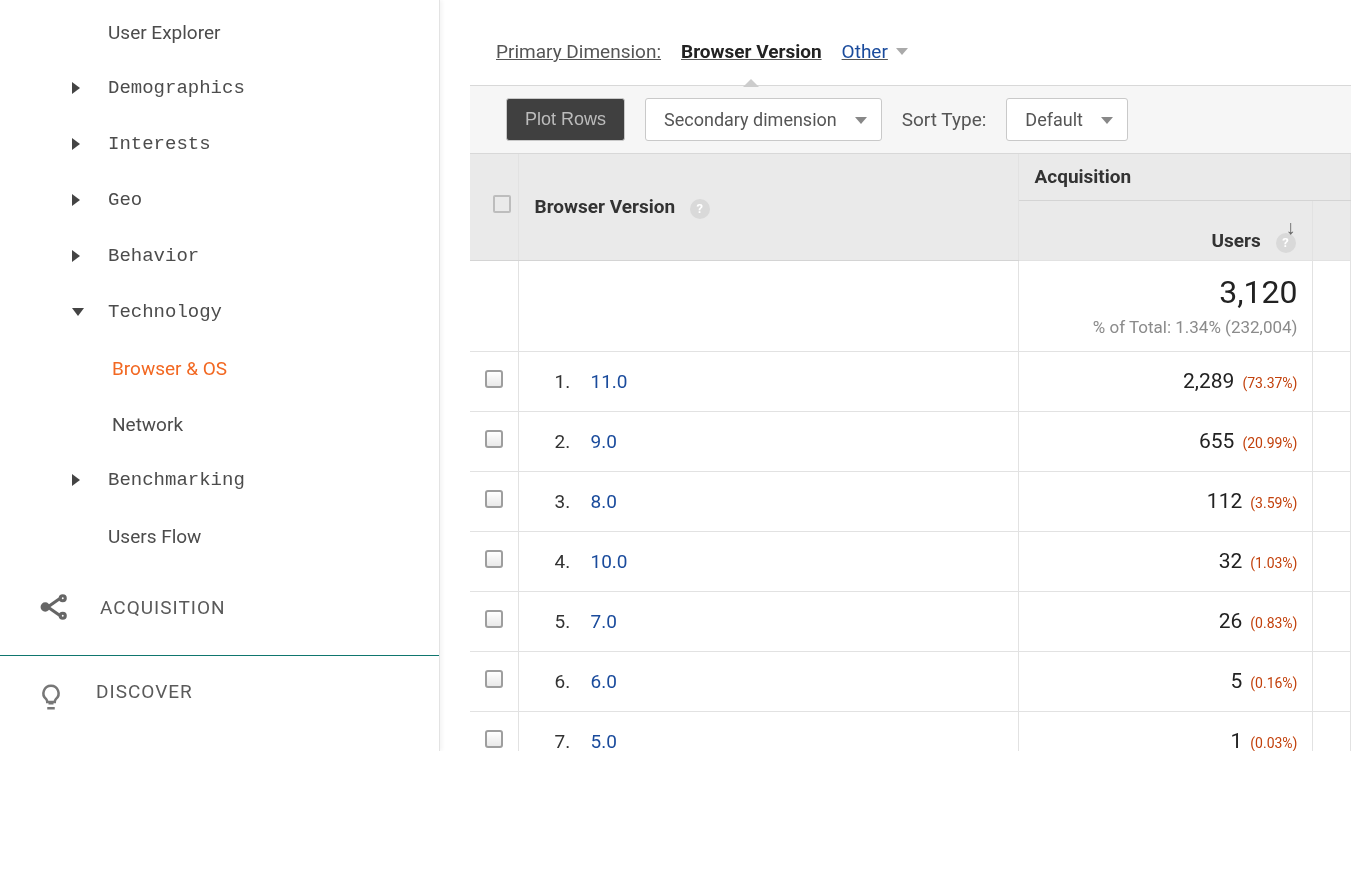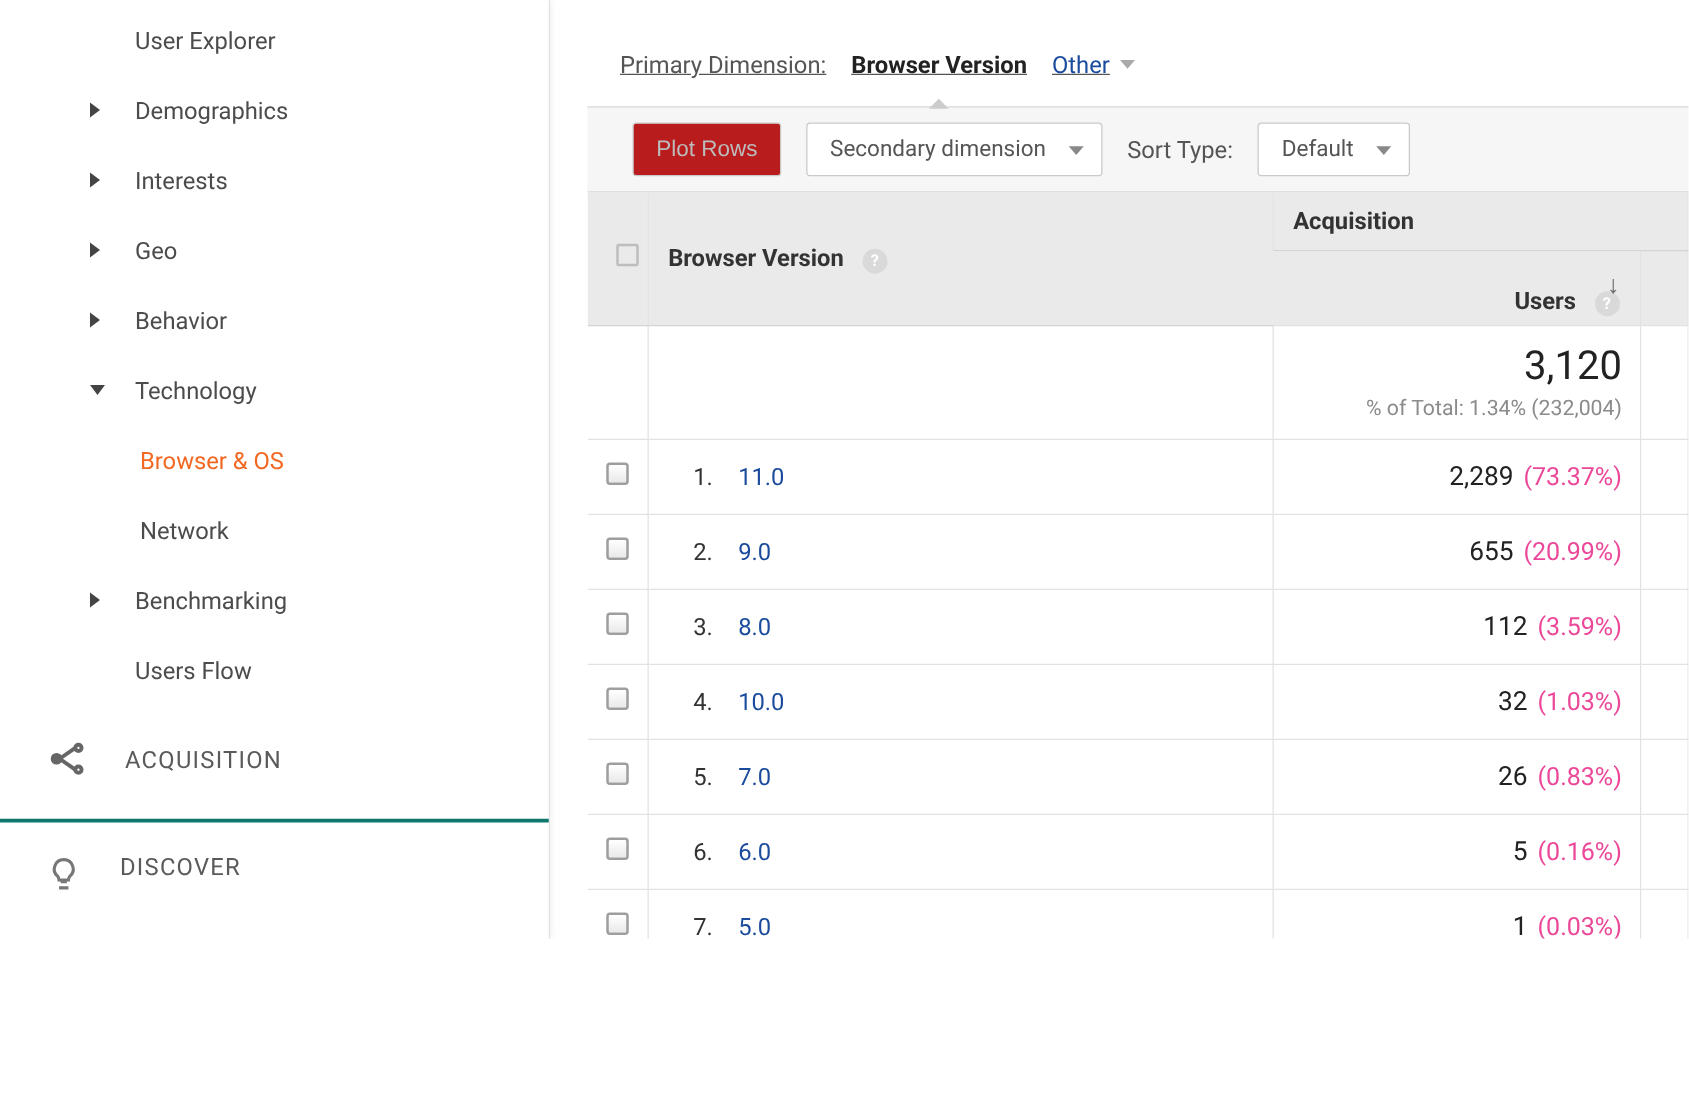--- a/index.html
+++ b/index.html
@@ -43,21 +43,21 @@
     font-size: 19px;
     cursor: pointer;
     position: relative;
   }
   .nav-item .caret {
     position: absolute;
     left: 72px;
     width: 0; height: 0;
     border-style: solid;
   }
-  .nav-item.level-1 { padding-left: 108px; }
+  .nav-item.level-1 { padding-left: 108px; font-family: Liberation Mono, monospace; }
   .nav-item.level-1 .caret { left: 72px; }
   .caret-right {
     border-width: 6px 0 6px 8px;
     border-color: transparent transparent transparent #444;
   }
   .caret-down {
     border-width: 8px 6px 0 6px;
     border-color: #444 transparent transparent transparent;
   }
   .nav-item.active { color: #f26822; font-weight: 400; }
@@ -75,21 +75,21 @@
     cursor: pointer;
     gap: 30px;
   }
   .nav-section .sect-icon {
     width: 32px; height: 32px; display:flex; align-items:center; justify-content:center;
     color: #666;
   }
   .nav-section.behavior { opacity: 0.45; }
 
   .sidebar-bottom {
-    border-top: 3px solid #0f766e;
+    border-top: 1px solid #0f766e;
     height: 102px;
     display: flex;
     align-items: flex-start;
     padding-left: 34px;
     padding-top: 24px;
     gap: 28px;
     color: #5a5a5a;
     letter-spacing: 1px;
     font-size: 19px;
     cursor: pointer;
@@ -147,21 +147,21 @@
     background: #f6f6f6;
     padding: 12px 36px;
     display: flex;
     align-items: center;
     gap: 20px;
     font-size: 19px;
     color: #444;
   }
   .btn-plot {
     border: 1px solid #c9c9c9;
-    background: #b91c1c;
+    background: #404040;
     color: #bcbcbc;
     padding: 10px 18px;
     border-radius: 3px;
     font-size: 18px;
     cursor: default;
   }
   .dd {
     border: 1px solid #c9c9c9;
     background: #fff;
     color: #555;
@@ -228,21 +228,21 @@
     width:18px; height:18px; border:2px solid #bdbdbd; border-radius:2px;
     display:inline-block; cursor:pointer; background:#eaeaea;
   }
 
   td.dim-cell { padding: 18px 10px 18px 36px; }
   .row-idx { color:#333; display:inline-block; width:36px; }
   .row-link { color:#1a4b9c; cursor:pointer; }
 
   td.users-cell { text-align:right; padding-right:14px; }
   .users-val { font-weight:400; font-size:21px; color:#222; }
-  .users-pct { color:#ec4899; font-size:20px; margin-left:8px; }
+  .users-pct { color:#c2410c; font-size:14px; margin-left:8px; }
 
   tr.summary td {
     background:#fff;
     text-align:right;
     padding: 12px 14px 14px 14px;
   }
   .sum-val { font-size:32px; color:#222; display:block; text-align:right; }
   .sum-sub { font-size:17px; color:#8b8b8b; display:block; margin-top:6px; }
 
 </style>

